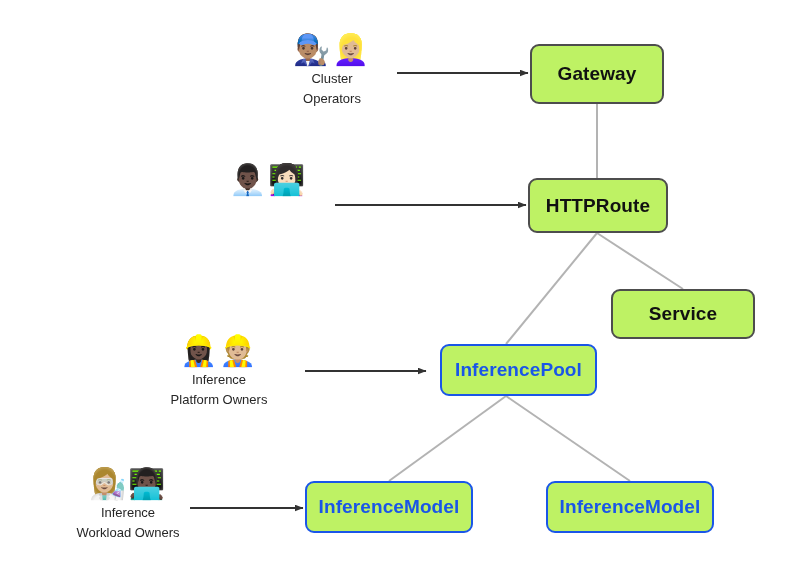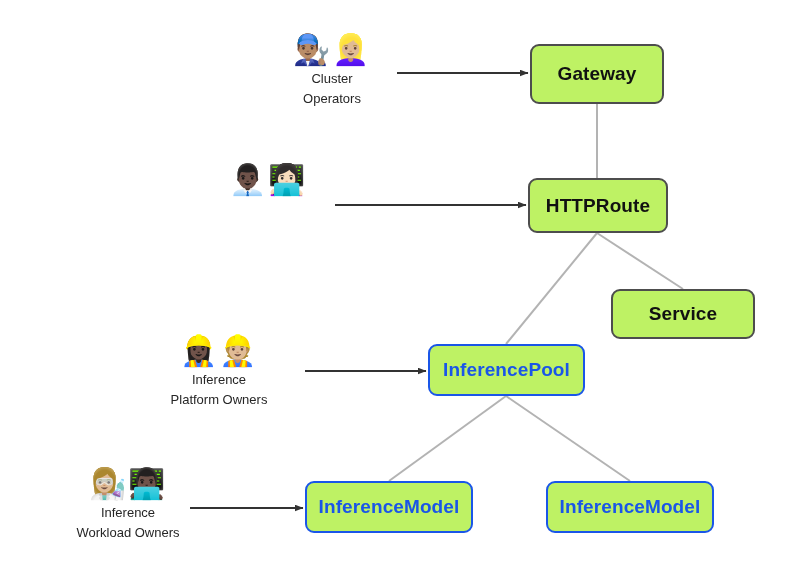--- a/index.html
+++ b/index.html
@@ -106,21 +106,21 @@
   <div id="nodes-layer">
       <div class="node core" style="left: 530px; top: 44px; width: 134px; height: 60px;">
         <span>Gateway</span>
       </div>
       <div class="node core" style="left: 528px; top: 178px; width: 140px; height: 55px;">
         <span>HTTPRoute</span>
       </div>
       <div class="node core" style="left: 611px; top: 289px; width: 144px; height: 50px; align-items: center;">
         <span>Service</span>
       </div>
-      <div class="node infer" style="left: 428px; top: 344px; width: 157px; height: 52px;">
+      <div class="node infer" style="left: 440px; top: 344px; width: 157px; height: 52px;">
         <span>InferencePool</span>
       </div>
       <div class="node infer" style="left: 305px; top: 481px; width: 168px; height: 52px;">
         <span>InferenceModel</span>
       </div>
       <div class="node infer" style="left: 546px; top: 481px; width: 168px; height: 52px;">
         <span>InferenceModel</span>
       </div>
     </div>
   <div id="actors-layer">

